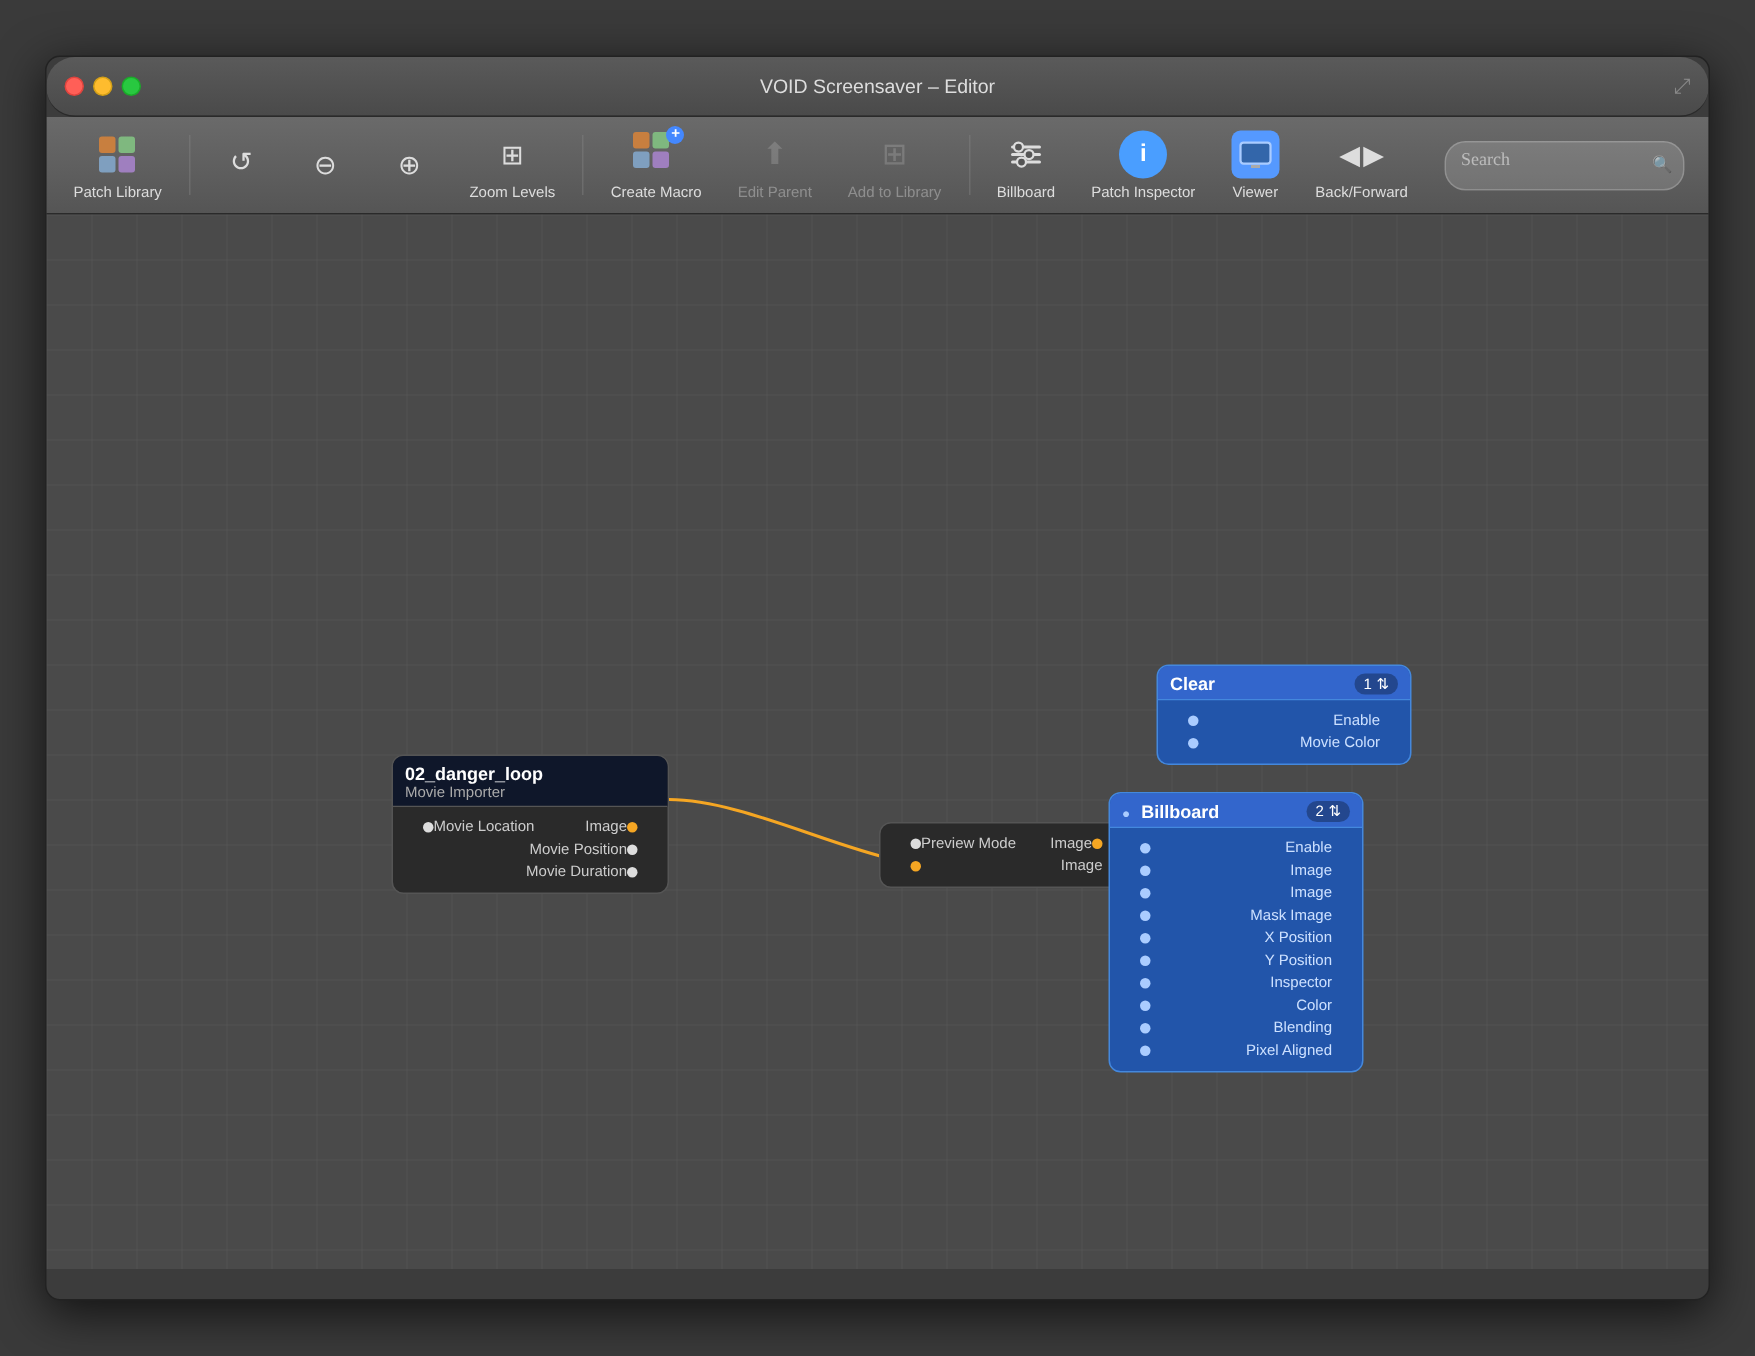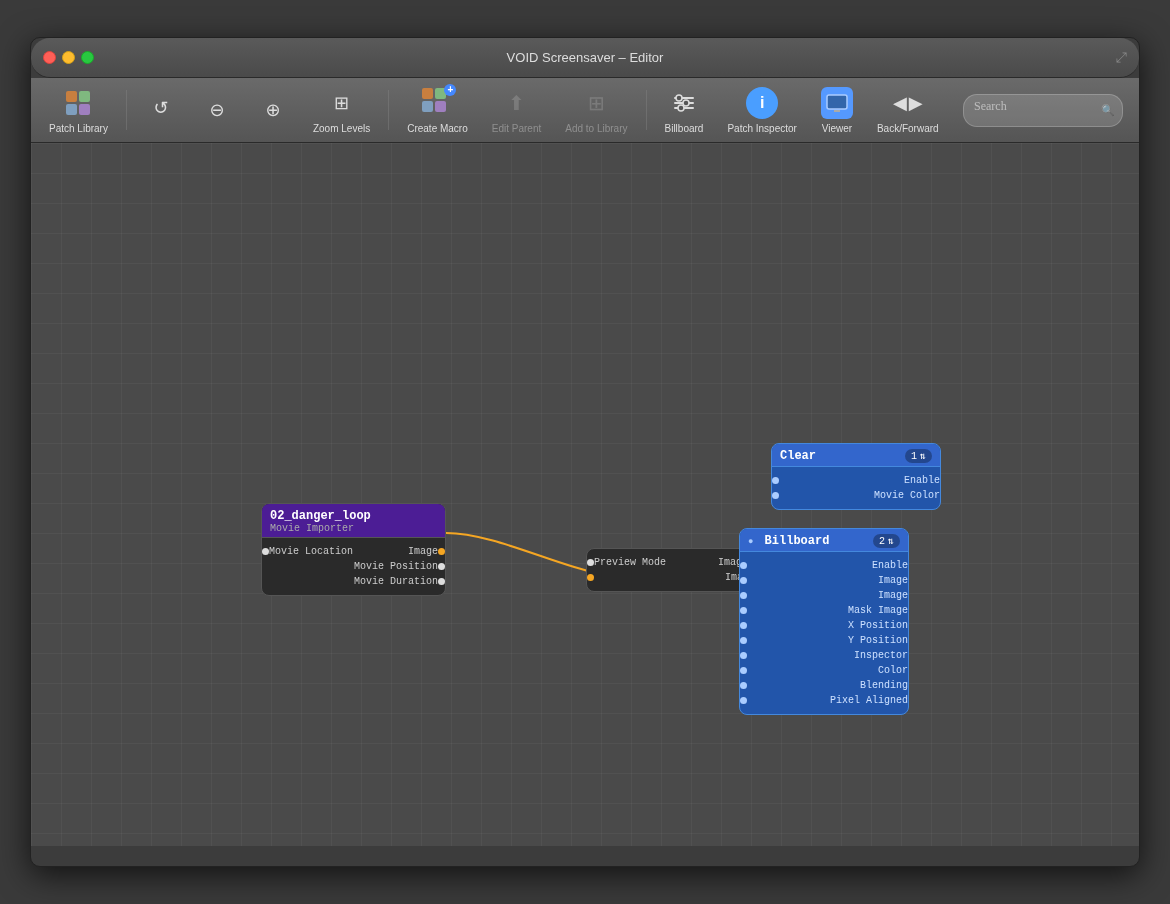--- a/index.html
+++ b/index.html
@@ -161,44 +161,43 @@
 
     
     .patch-node {
       position: absolute;
       background: #2a2a2a;
       border: 1px solid #555;
       border-radius: 8px;
       color: #ddd;
       font-size: 11px;
       min-width: 170px;
-      font-family: Liberation Mono, monospace;
     }
     .patch-node-header {
-      background: #4c1d95;
+      background: #0f172a;
       padding: 5px 8px 3px;
       border-radius: 7px 7px 0 0;
       border-bottom: 1px solid #555;
     }
     .patch-node-title {
       font-weight: 600;
       font-size: 12px;
       color: #fff;
     }
     .patch-node-subtitle {
       font-size: 10px;
       color: #aaa;
     }
     .patch-node-body {
       padding: 6px 0;
     }
     .port-row {
       display: flex;
       align-items: center;
-      padding: 2px 0;
+      padding: 2px 20px;
       font-size: 10px;
       color: #ccc;
       justify-content: space-between;
     }
     .port-dot {
       width: 7px;
       height: 7px;
       border-radius: 50%;
       background: #888;
       flex-shrink: 0;

